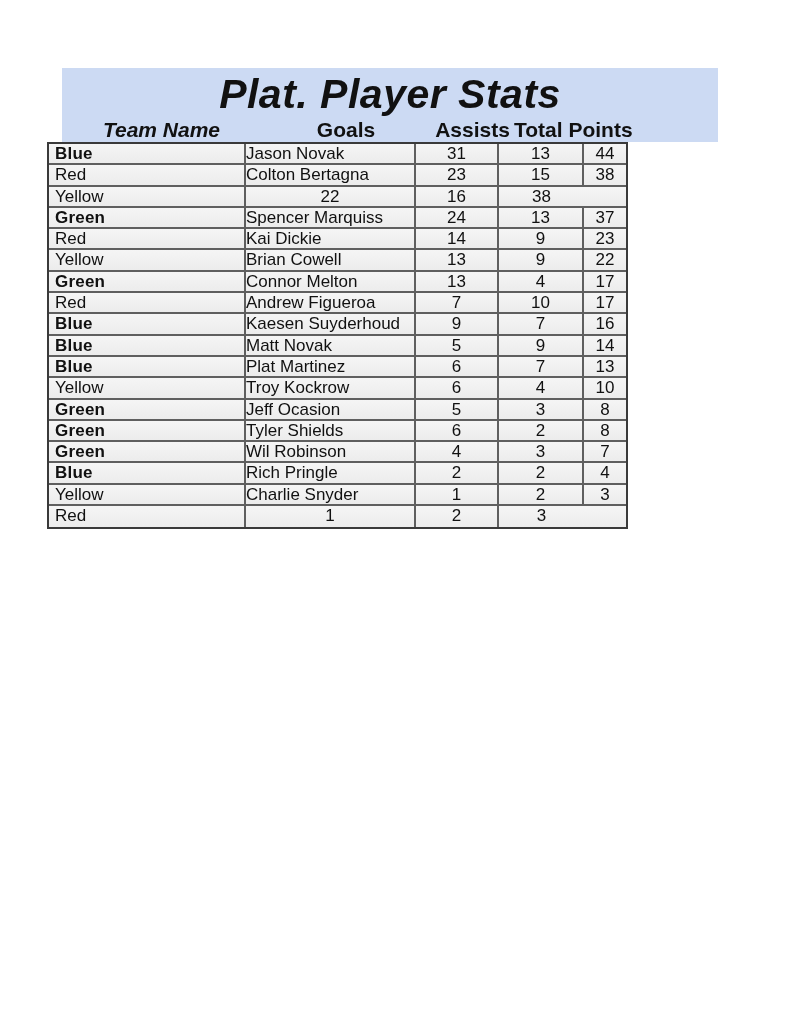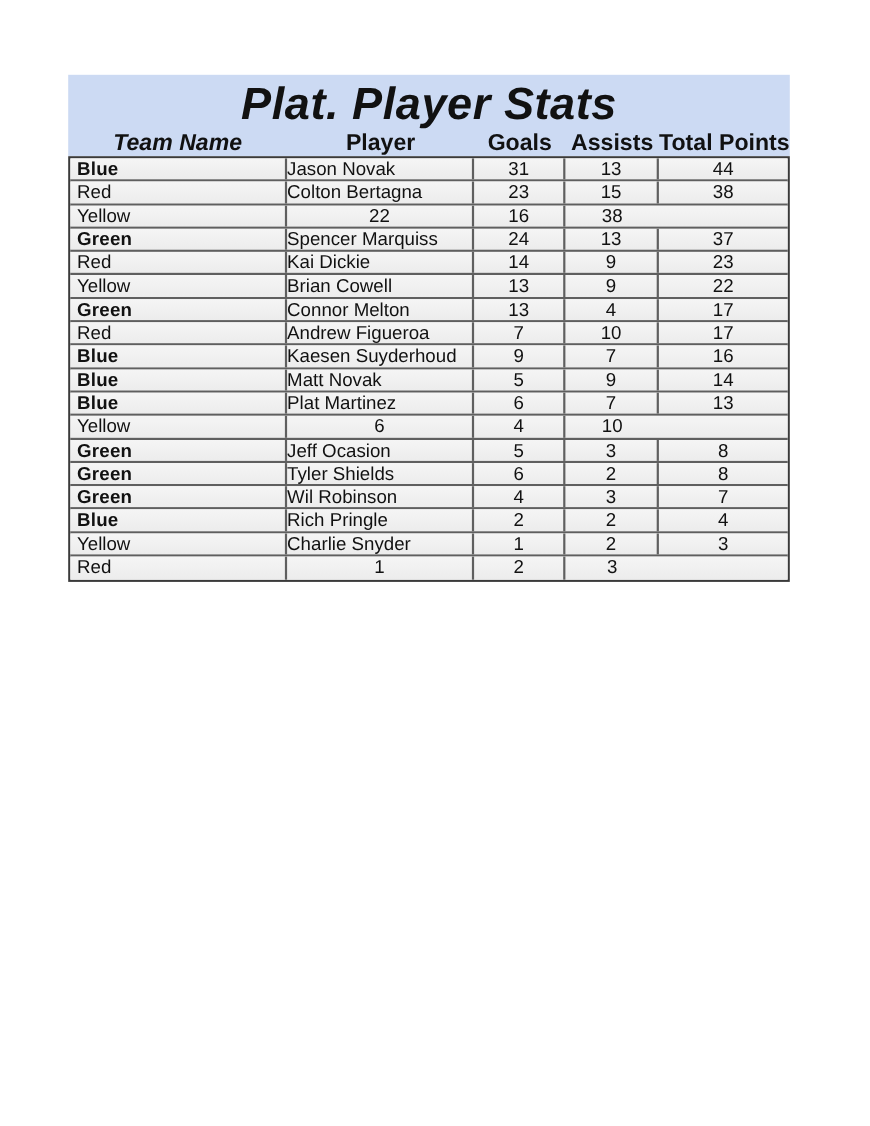--- a/index.html
+++ b/index.html
@@ -46,21 +46,21 @@
   }
   .ch{
     text-align:center;
     font-size:21px;font-weight:bold;
     line-height:20px;
     white-space:nowrap;
   }
   .ch.italic{font-style:italic;}
   
   .table{
-    position:absolute;left:62px;top:142px;width:656px;
+    position:absolute;left:47px;top:142px;width:581px;
     border:2px solid var(--outer-border);
     background:var(--page-bg);
   }
   .row{
     display:grid;
     grid-template-columns:197px 170px 83px 85px 1fr;
     height:21.3px;
     border-bottom:2px solid var(--grid-line);
     background:linear-gradient(180deg,var(--row-bg-top) 0%,var(--row-bg-bottom) 100%);
   }
@@ -80,21 +80,20 @@
 </style>
 </head>
 <body>
 
 <div class="page">
 
   <div class="banner">
     <div class="title">Plat. Player Stats</div>
     <div class="col-headers">
       <div class="ch italic">Team Name</div>
-      <div class="ch">Player</div>
       <div class="ch">Goals</div>
       <div class="ch">Assists</div>
       <div class="ch">Total Points</div>
     </div>
   </div>
 
   <div class="table" id="table-body">
   <div class="row">
     <div class="cell team bold">Blue</div>
     <div class="cell player">Jason Novak</div>
@@ -177,20 +176,21 @@
   <div class="row">
     <div class="cell team bold">Blue</div>
     <div class="cell player">Plat Martinez</div>
     <div class="cell num">6</div>
     <div class="cell num">7</div>
     <div class="cell num total">13</div>
   </div>
 
   <div class="row">
     <div class="cell team">Yellow</div>
+    <div class="cell player">Troy Kockrow</div>
     <div class="cell num">6</div>
     <div class="cell num">4</div>
     <div class="cell num total">10</div>
   </div>
 
   <div class="row">
     <div class="cell team bold">Green</div>
     <div class="cell player">Jeff Ocasion</div>
     <div class="cell num">5</div>
     <div class="cell num">3</div>

